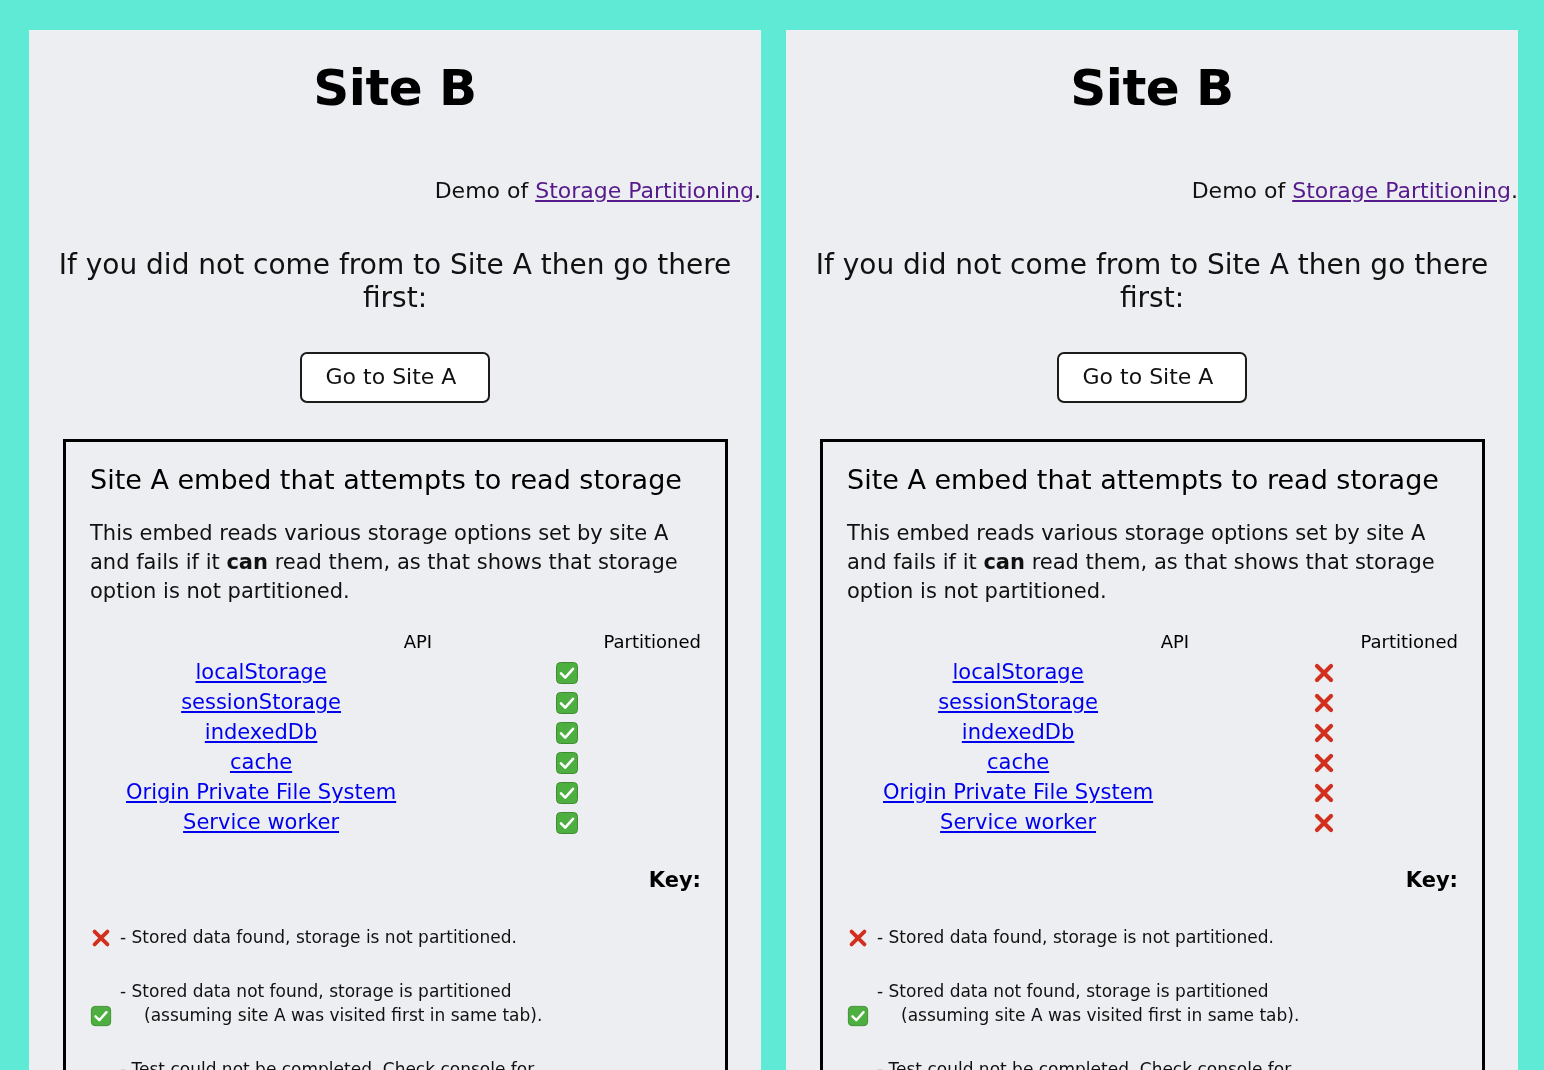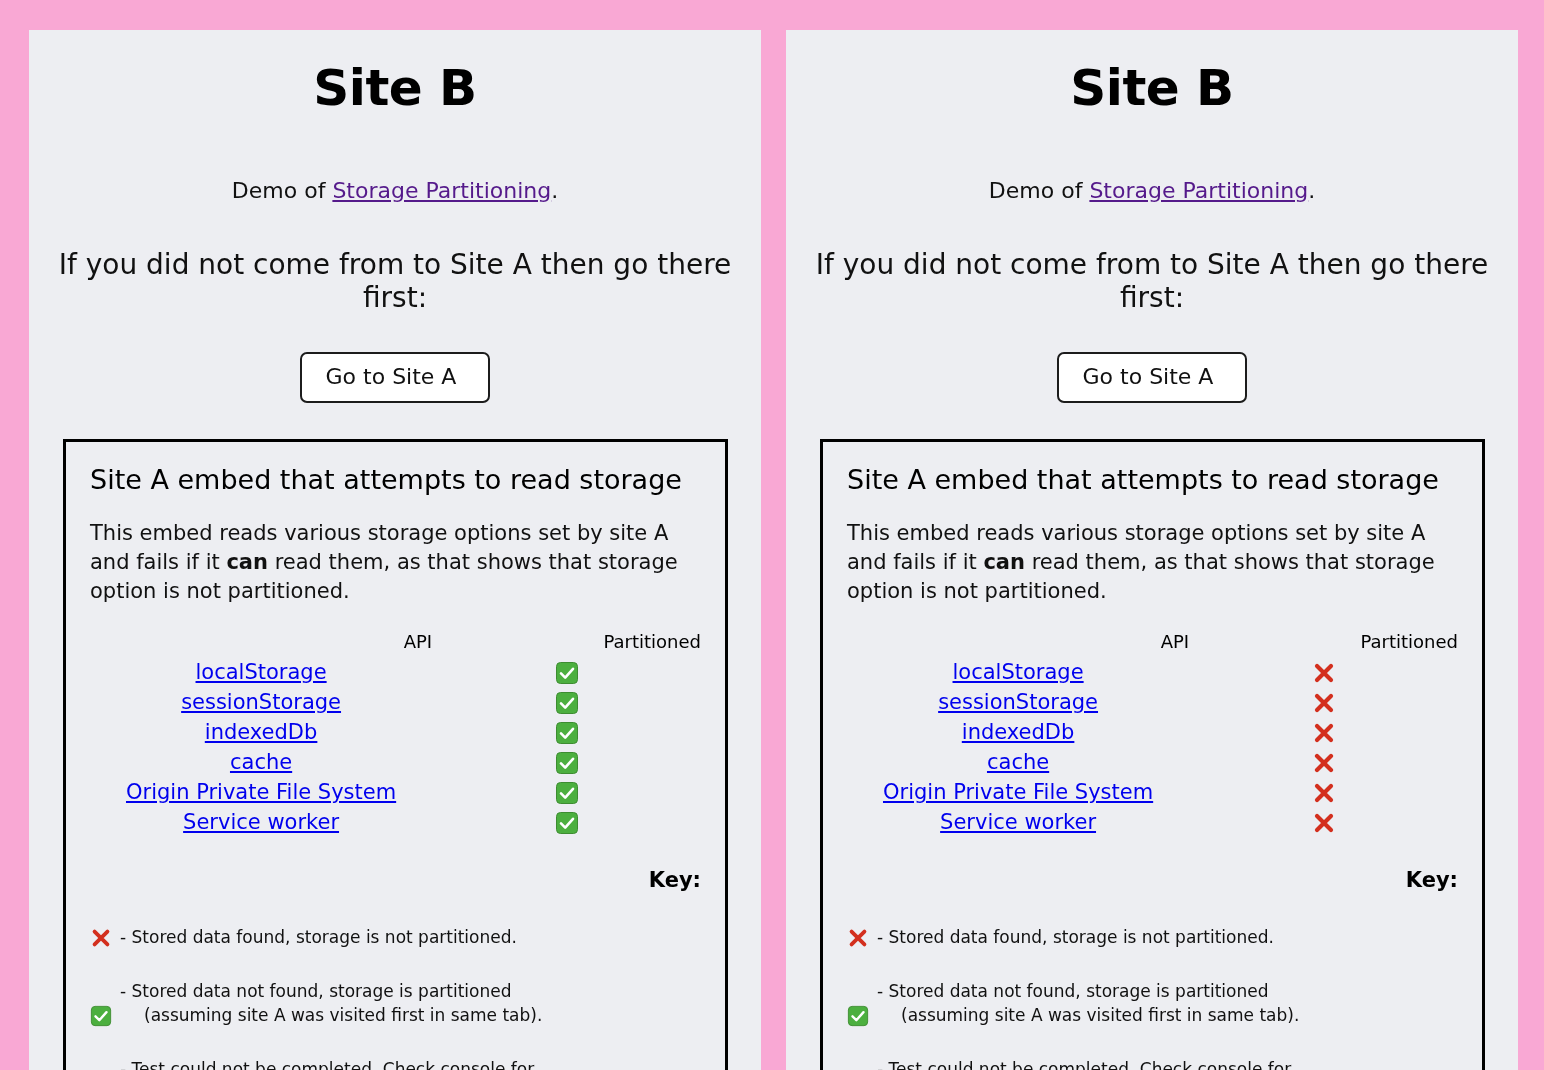--- a/index.html
+++ b/index.html
@@ -13,21 +13,21 @@
   }
 
   .page {
     width: 1544px;
     height: 1070px;
     display: flex;
     align-items: flex-start;
     gap: 25px;
     padding: 30px 26px 0 29px;
     box-sizing: border-box;
-    background: #f9a8d4;
+    background: #5eead4;
   }
 
   .panel {
     width: 733px;
     background: #edeef2;
     box-sizing: border-box;
     padding: 0 0 30px 0;
     min-height: 1012px;
   }
 
@@ -36,21 +36,21 @@
     font-weight: bold;
     text-align: center;
     color: #000000;
     margin: 32px 0 0 0;
     letter-spacing: -0.5px;
     line-height: 1.05;
   }
 
   .demo-line {
     font-size: 22px;
-    text-align: center;
+    text-align: right;
     color: #111111;
     margin: 63px 0 0 0;
   }
 
   .demo-line a {
     color: #551a8b;
     text-decoration: underline;
   }
 
   .prompt-line {

